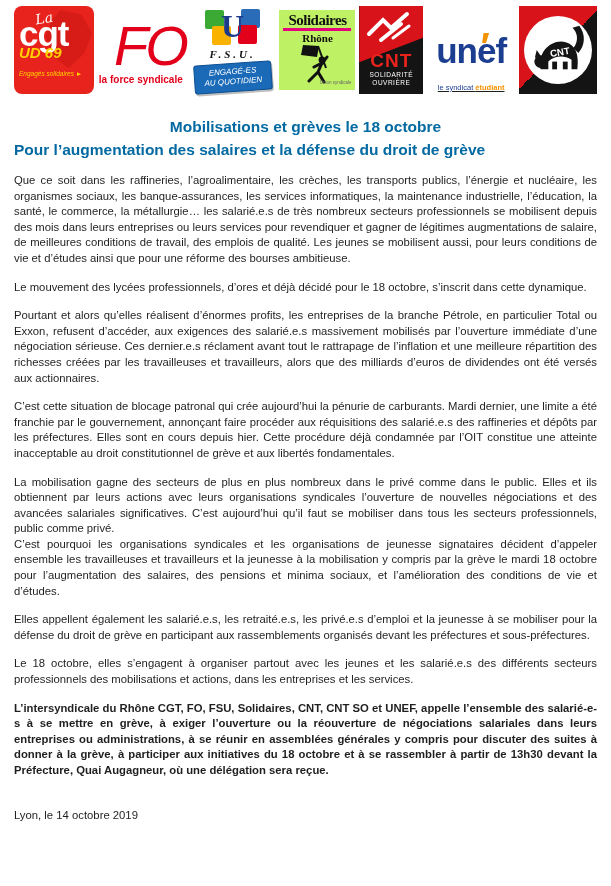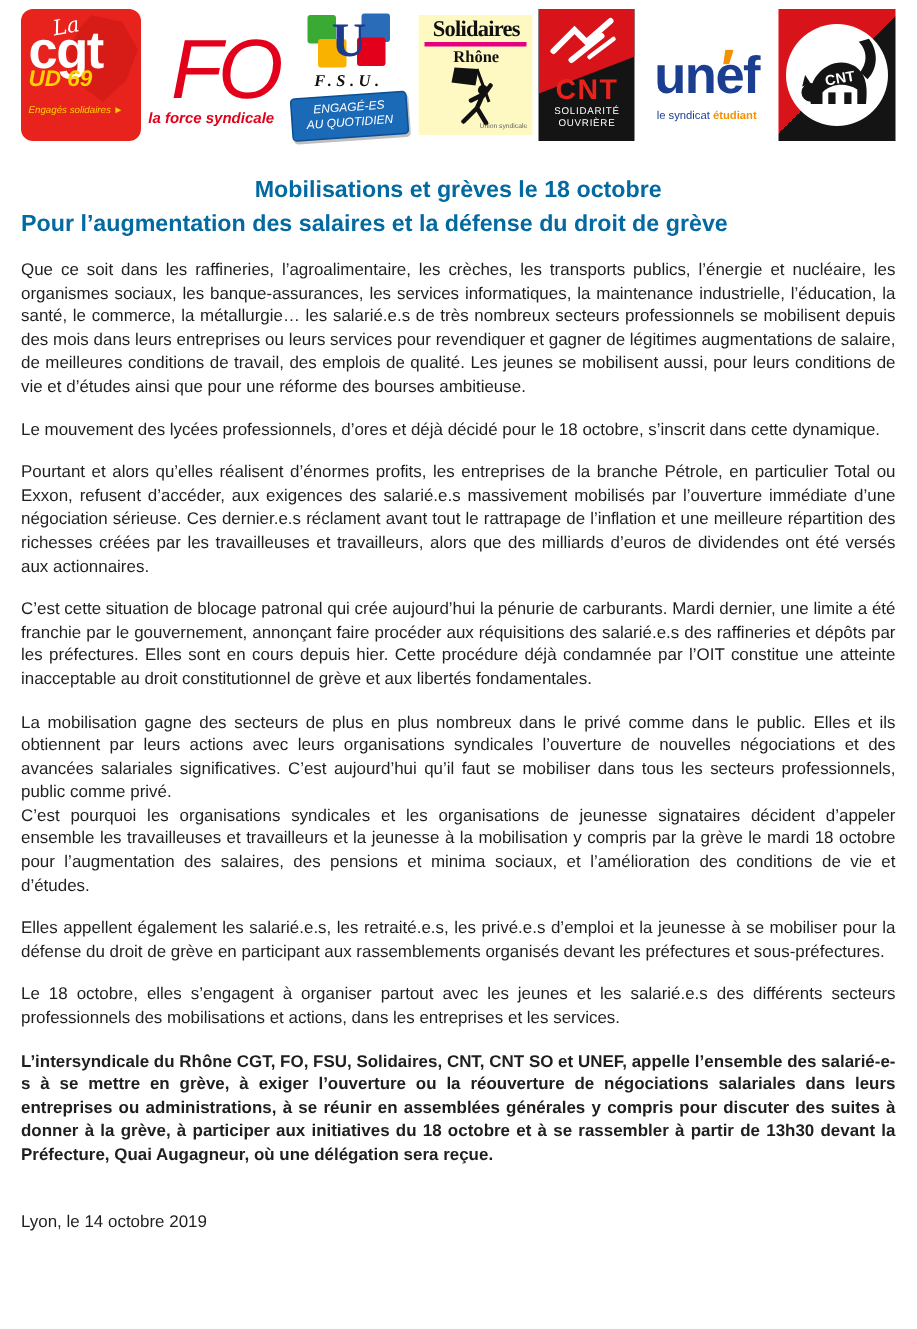--- a/index.html
+++ b/index.html
@@ -26,41 +26,41 @@
     background:#c91712; clip-path:polygon(40% 0,80% 8%,100% 40%,85% 75%,55% 100%,25% 80%,10% 45%,25% 15%); opacity:.55; }
   .cgt-la { font-family:"DejaVu Serif", serif; font-style:italic; font-size:14px;
     margin-left:16px; transform:rotate(-10deg); position:relative; }
   .cgt-acronym { font-size:35px; font-weight:bold; letter-spacing:-1px; line-height:22px; position:relative; }
   .cgt-ud { color:#ffd100; font-weight:bold; font-style:italic; font-size:15px; line-height:16px; position:relative; }
   .cgt-slogan { color:#ffd100; font-style:italic; font-size:6.5px; margin-top:9px; position:relative; white-space:nowrap; }
 
   
   .logo-fo { width:88px; height:64px; align-self:center; margin-top:8px; position:relative; color:#e2001a; }
   .fo-acronym { font-size:56px; font-weight:400; font-style:italic; line-height:44px; letter-spacing:-3px;text-align:right; }
-  .fo-slogan { position:absolute; bottom:3px; left:1px; font-size:10px; font-weight:bold; font-style:italic;
+  .fo-slogan { position:absolute; bottom:3px; left:1px; font-size:10px; font-weight:bold; 
     white-space:nowrap; text-shadow:-1px -1px 0 #fff, 1px -1px 0 #fff, -1px 1px 0 #fff, 1px 1px 0 #fff; }
 
   
   .logo-fsu { width:86px; height:86px; text-align:center; padding-top:1px; }
   .fsu-blocks { position:relative; width:58px; height:40px; margin:0 auto; }
   .fsu-block { position:absolute; width:19px; height:19px; border-radius:2px; }
   .fsu-green  { background:#3aaa35; left:1px;  top:3px; }
   .fsu-blue   { background:#2b6cb8; left:37px; top:2px; }
   .fsu-orange { background:#f9b200; left:8px;  top:19px; }
   .fsu-red    { background:#e2001a; left:34px; top:18px; }
   .fsu-u { position:absolute; left:0; right:0; top:0; font-size:32px; line-height:38px;
     font-weight:900; color:#1d3b8b; font-family:"Liberation Serif", serif; }
   .fsu-acronym { font-family:"Liberation Serif", serif; font-weight:bold; font-style:italic;
     font-size:11px; letter-spacing:3px; margin-top:1px; color:#111; }
   .fsu-banner { width:78px; margin:3px auto 0; background:#1a6ab8; border:1px solid #0d4f91;
     border-radius:3px; color:#fff; font-style:italic; font-size:8px; line-height:10px;
     padding:3px 0 4px; transform:rotate(-4deg); box-shadow:1px 2px 0 rgba(0,0,0,.25); }
 
   
-  .logo-solidaires { width:76px; height:80px; background:#fef9c3; text-align:center;
+  .logo-solidaires { width:76px; height:80px; background:#bef264; text-align:center;
     padding-top:2px; margin-top:4px; }
   .sol-name { font-family:"Liberation Serif", serif; font-weight:900; font-size:15px;
     letter-spacing:-.5px; color:#111; line-height:16px; }
   .sol-underline { height:2.5px; background:#e6007e; width:68px; margin:0 auto 1px; }
   .sol-region { font-family:"Liberation Serif", serif; font-weight:bold; font-size:11px; color:#111; }
   .sol-figure { margin-top:0; }
   .sol-sub { font-size:4.5px; color:#666; text-align:right; padding-right:4px; margin-top:-8px; }
 
   
   .logo-cntso { width:64px; height:88px; position:relative; background:#141414; overflow:hidden; }
@@ -70,21 +70,21 @@
   .cntso-acronym { position:absolute; top:44px; left:0; right:0; text-align:center;
     color:#e8231d; font-weight:900; font-size:19px; letter-spacing:1px; }
   .cntso-lines { position:absolute; bottom:7px; left:0; right:0; text-align:center;
     color:#fff; font-size:6.5px; line-height:8px; letter-spacing:.5px; }
 
   
   .logo-unef { width:88px; height:50px; align-self:center; margin-top:16px; text-align:center; position:relative; }
   .unef-acronym { color:#1c3e91; font-size:35px; font-weight:900; line-height:32px; letter-spacing:-1px; }
   .unef-accent { position:absolute; top:-2px; left:55px; width:7px; height:10px;
     background:#f39200; clip-path:polygon(20% 0,100% 0,55% 100%,0 100%); }
-  .unef-slogan { font-size:7.5px; margin-top:5px; }
+  .unef-slogan { font-size:7.5px; margin-top:16px;text-decoration:underline; }
   .unef-slogan .s1 { color:#1c3e91; }
   .unef-slogan .s2 { color:#f39200; font-weight:bold; }
 
   
   .logo-cntait { width:78px; height:88px; background:linear-gradient(135deg,#d8131a 0 50%,#141414 50% 100%);
     display:flex; align-items:center; justify-content:center; }
   .cntait-circle { width:68px; height:68px; background:#fff; border-radius:50%;
     display:flex; align-items:center; justify-content:center; }
 
   

